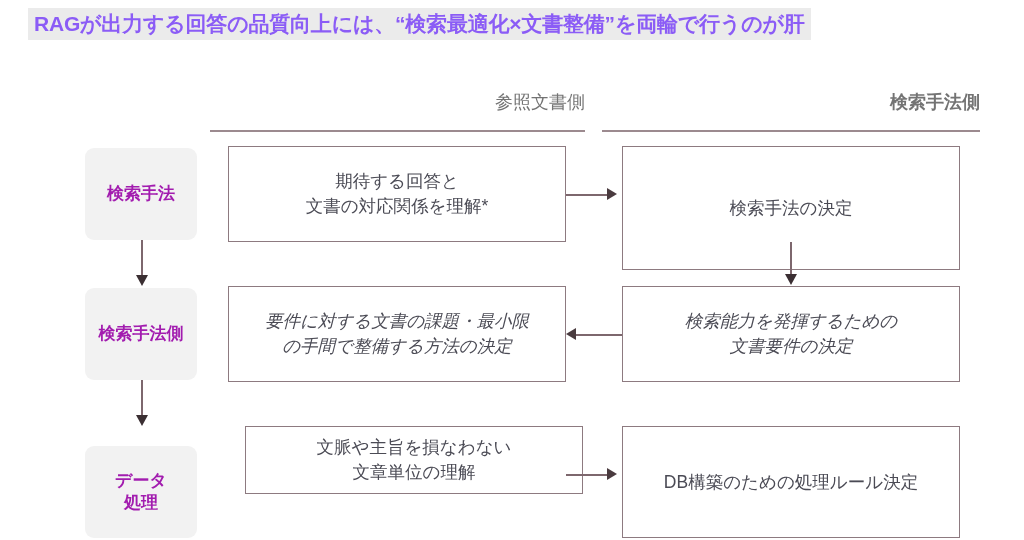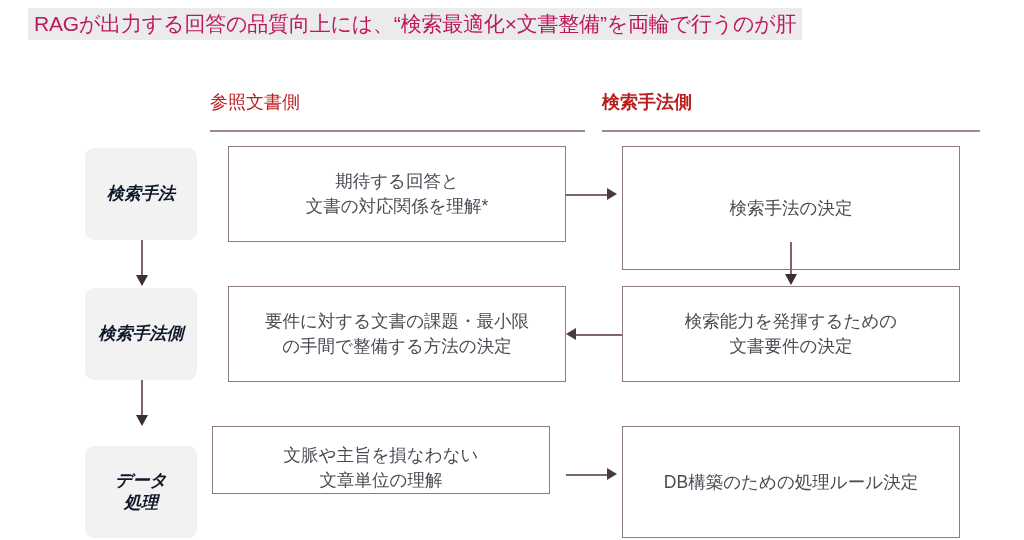--- a/index.html
+++ b/index.html
@@ -22,33 +22,33 @@
     left: 28px;
     top: 8px;
     height: 32px;
     padding: 0 6px;
     background: #ebebeb;
     display: flex;
     align-items: center;
   }
   .title-text {
     font-size: 21px;
-    font-weight: normal;
-    color: #be185d;
+    font-weight: bold;
+    color: #8b5cf6;
     letter-spacing: -0.2px;
     white-space: nowrap;
   }
 
   
   .col-head {
     position: absolute;
     top: 90px;
     font-size: 18px;
-    color: #b91c1c;
-    text-align: left;
+    color: #737373;
+    text-align: right;
     white-space: nowrap;
   }
   .col-head.left  { left: 210px; width: 375px; }
   .col-head.right { left: 602px; width: 378px; font-weight: bold; }
 
   .col-rule {
     position: absolute;
     top: 130px;
     height: 2px;
     background: #9c8a8f;
@@ -62,24 +62,23 @@
     left: 85px;
     width: 112px;
     background: #f2f2f2;
     border-radius: 9px;
     display: flex;
     align-items: center;
     justify-content: center;
     text-align: center;
   }
   .stage-text {
-    font-style: italic;
     font-weight: bold;
     font-size: 17px;
-    color: #0f172a;
+    color: #a21caf;
     line-height: 1.28;
     white-space: pre-line;
   }
   .stage.s1 { top: 148px; height: 92px; }
   .stage.s2 { top: 288px; height: 92px; }
   .stage.s3 { top: 446px; height: 92px; }
 
   
   .node {
     position: absolute;
@@ -92,23 +91,23 @@
     box-sizing: border-box;
   }
   .node-text {
     font-size: 17.5px;
     line-height: 1.42;
     color: #4b4b55;
     white-space: pre-line;
   }
   .node.l1 { left: 228px; top: 146px; width: 338px; height: 96px; }
   .node.r1 { left: 622px; top: 146px; width: 338px; height: 124px; }
-  .node.l2 { left: 228px; top: 286px; width: 338px; height: 96px; }
-  .node.r2 { left: 622px; top: 286px; width: 338px; height: 96px; }
-  .node.l3 { left: 212px; top: 426px; width: 338px; height: 68px; align-items: flex-end; }
+  .node.l2 { left: 228px; top: 286px; width: 338px; height: 96px; font-style: italic; }
+  .node.r2 { left: 622px; top: 286px; width: 338px; height: 96px; font-style: italic; }
+  .node.l3 { left: 245px; top: 426px; width: 338px; height: 68px; }
   .node.r3 { left: 622px; top: 426px; width: 338px; height: 112px; }
 
   
   .conn { position: absolute; }
   .h-line {
     height: 1.8px;
     background: #7d676d;
     top: 0;
   }
   .v-line {

